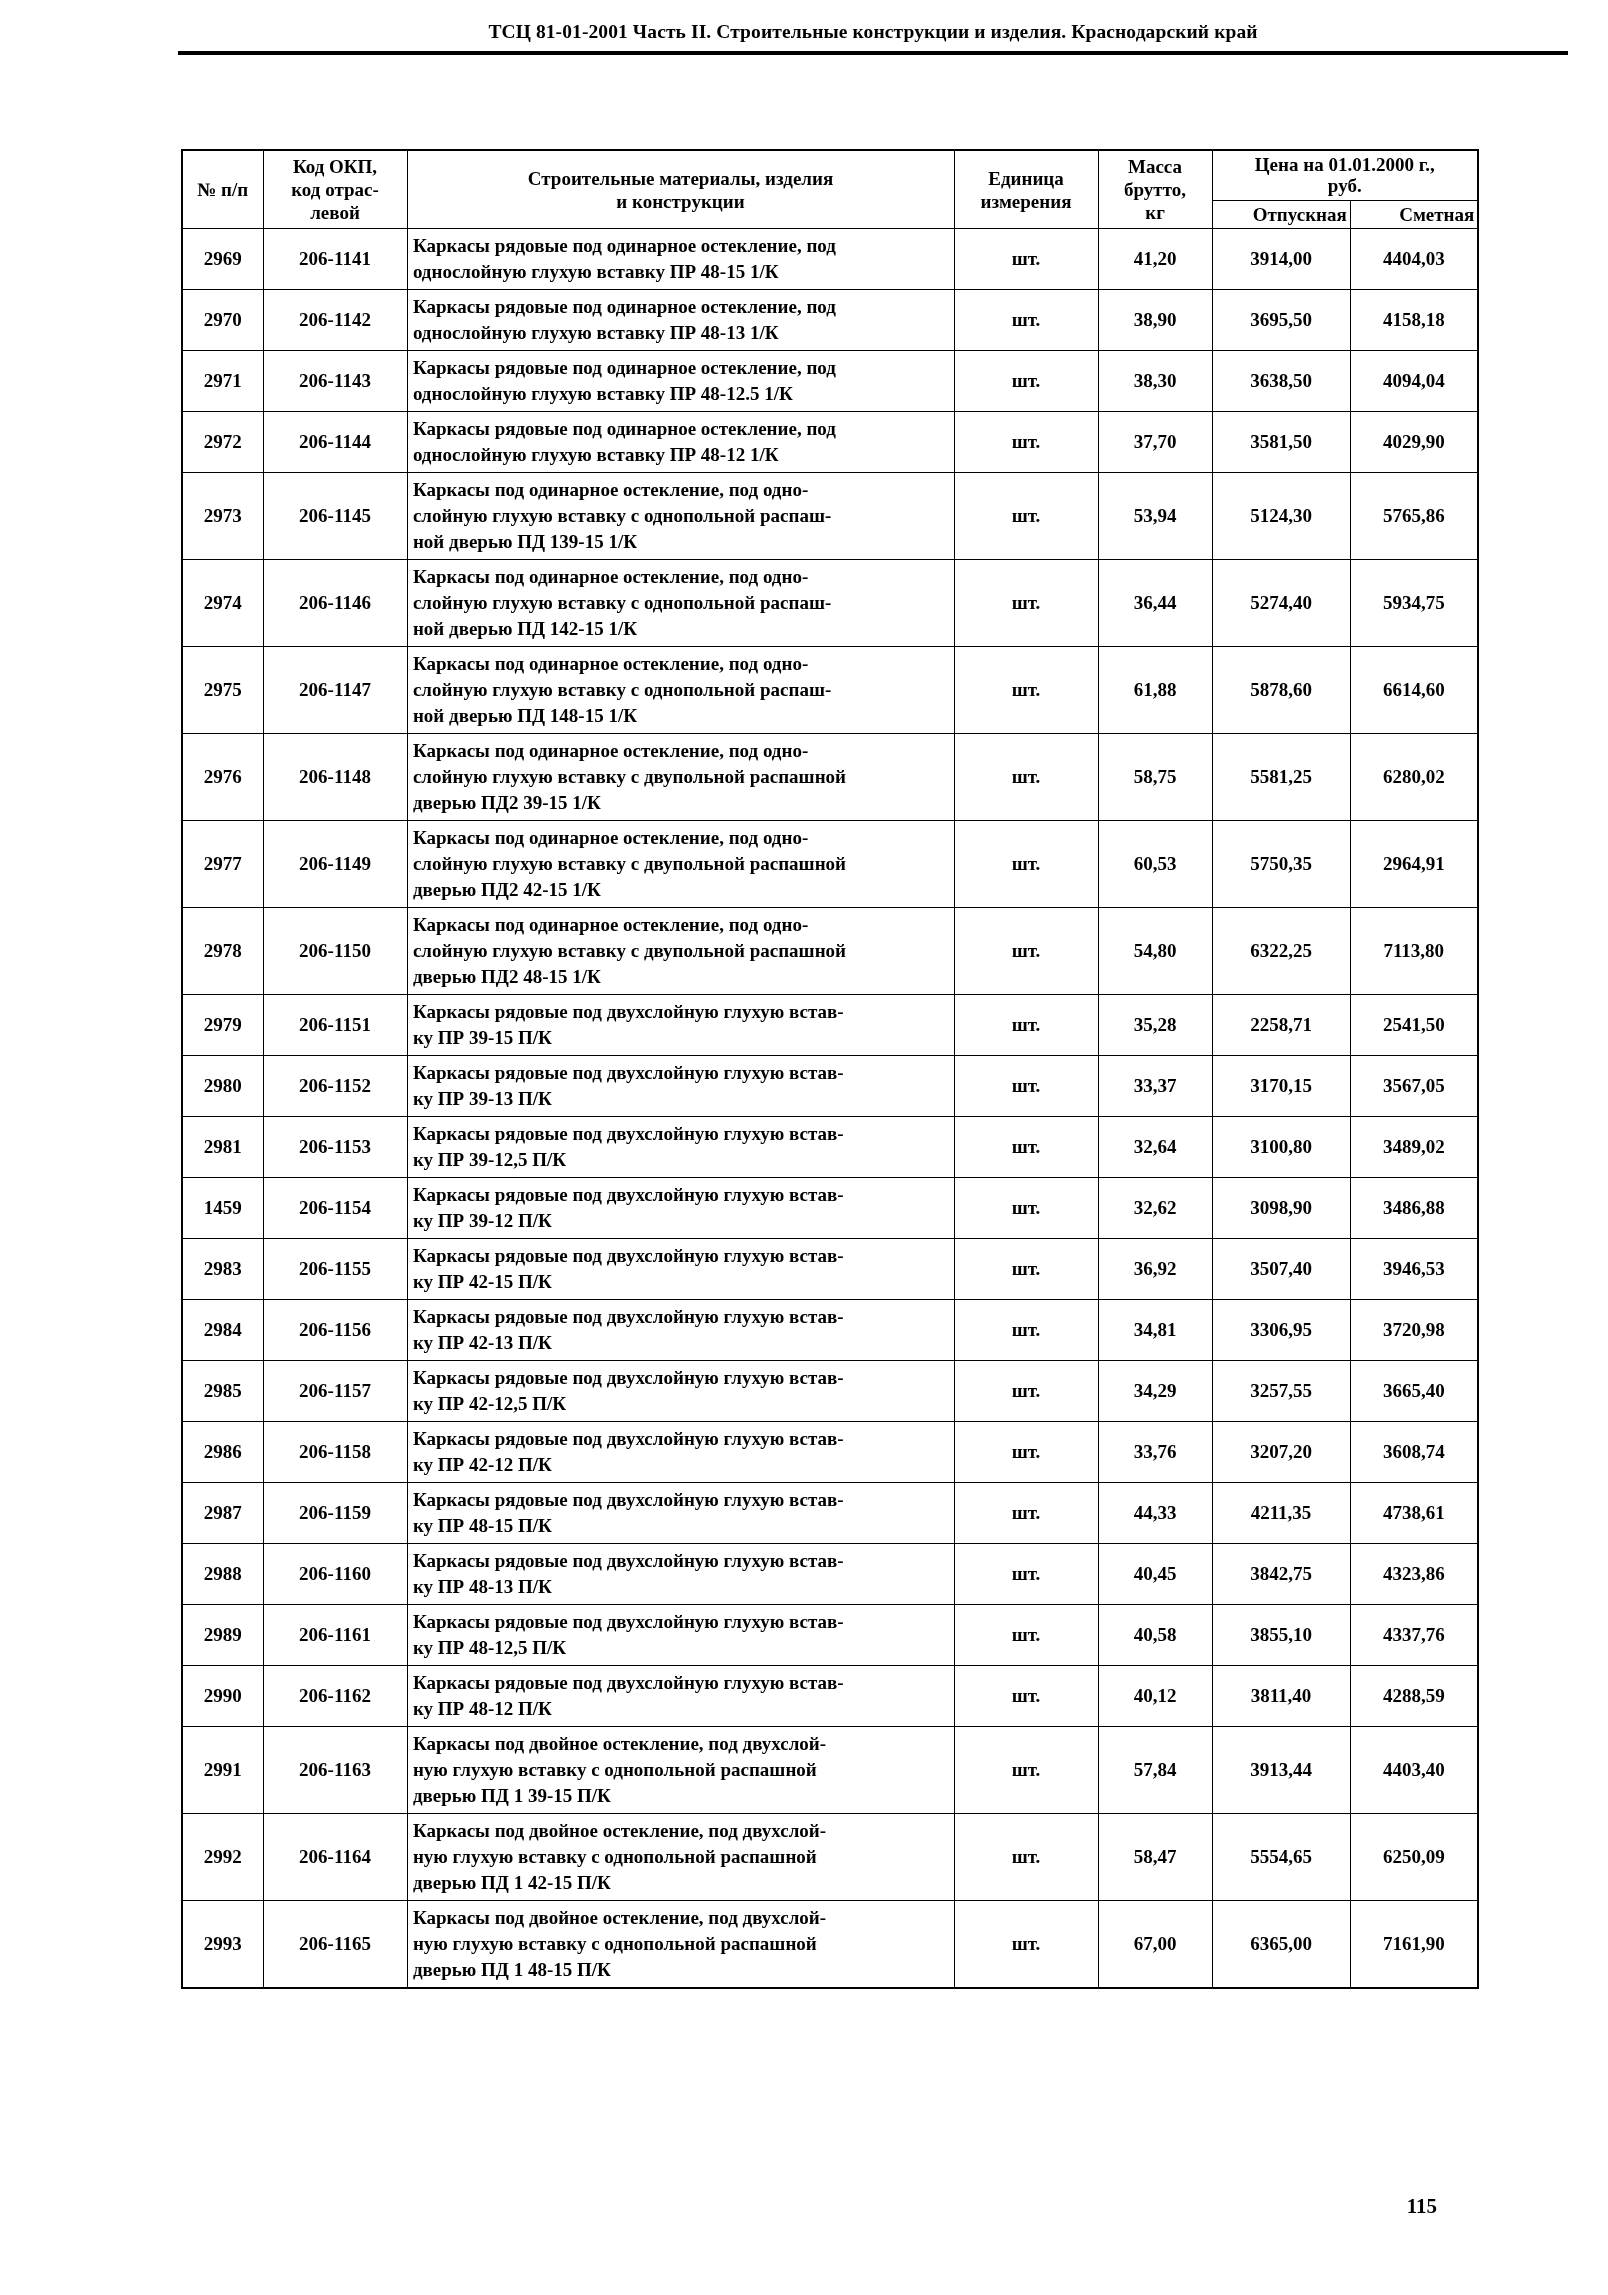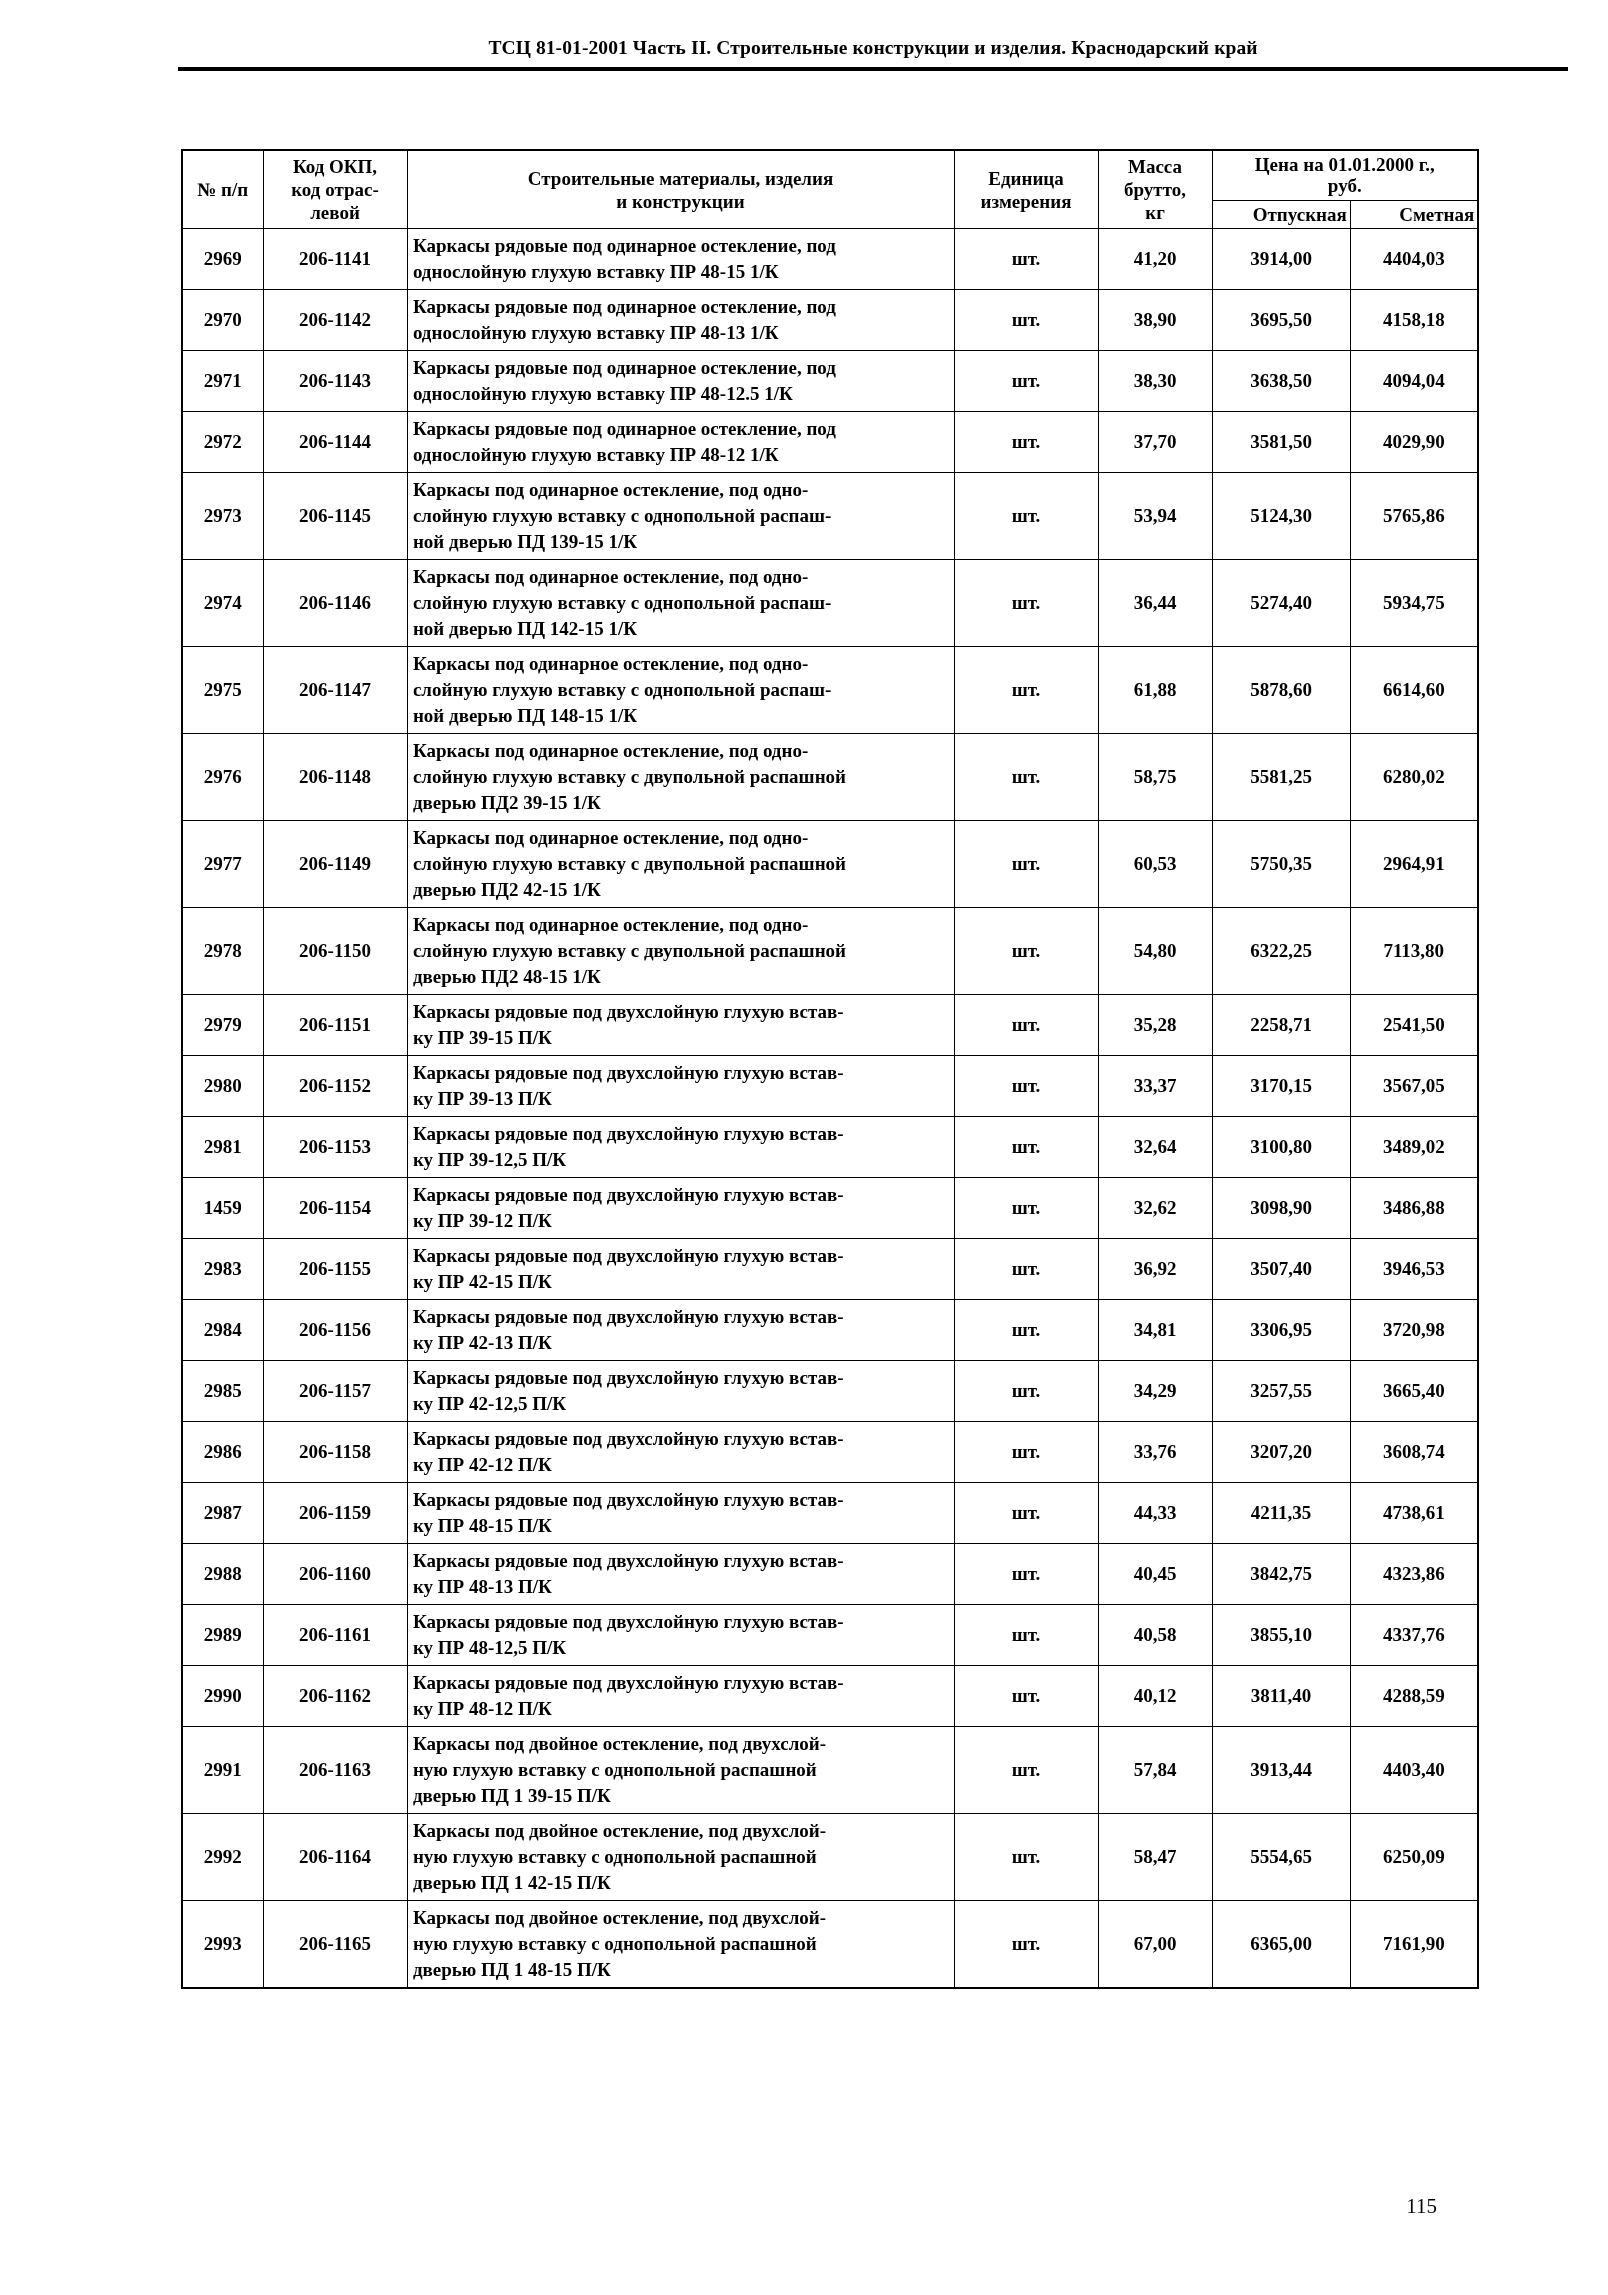--- a/index.html
+++ b/index.html
@@ -18,21 +18,21 @@
   }
   .page {
     position: relative;
     width: 1609px;
     height: 2295px;
     overflow: hidden;
   }
   .doc-header {
     position: absolute;
     left: 178px;
-    top: 36px;
+    top: 20px;
     width: 1390px;
   }
   .doc-header .title {
     text-align: center;
     font-size: 19.5px;
     line-height: 23px;
     letter-spacing: 0.1px;
   }
   .doc-header .rule {
     margin-top: 8px;
@@ -81,21 +81,21 @@
     line-height: 23px;
     text-align: right;
   }
   .page-number {
     position: absolute;
     top: 2194px;
     left: 1363px;
     width: 74px;
     text-align: right;
     font-size: 21px;
-    font-weight: normal;
+    font-weight: bold;
   }
 </style>
 </head>
 <body>
 
 <div class="page">
 
   <div class="doc-header">
     <div class="title">ТСЦ 81-01-2001 Часть II. Строительные конструкции и изделия. Краснодарский край</div>
     <div class="rule"></div>

